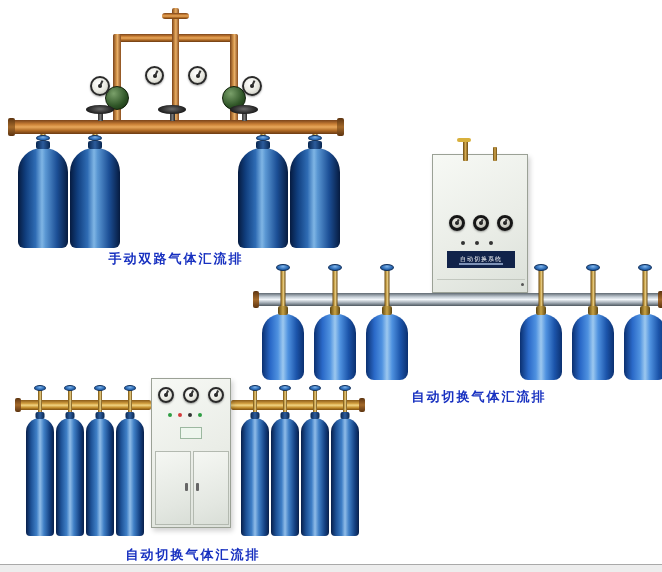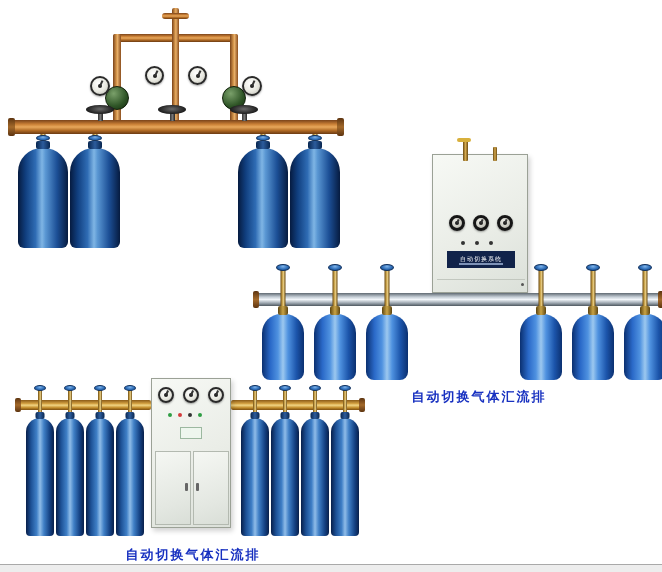--- a/index.html
+++ b/index.html
@@ -111,20 +111,21 @@
           <div class="neck"></div>
           <div class="knob"></div>
         </div>
         <div class="bottle" style="left: 280px;">
           <div class="stem"></div>
           <div class="neck"></div>
           <div class="knob"></div>
         </div>
       </div>
 
+    <div class="caption" style="left: 51px; top: 242px; width: 230px; color: rgb(23, 48, 192);">手动双路气体汇流排</div>
   </div>
 
   <div class="product" style="left:255px;top:148px;width:407px;height:262px">
     <div class="cabinet" style="left:177px;top:6px;width:96px;height:139px">
       <div class="vpipe-b" style="left:30px;top:-14px;width:5px;height:20px"></div>
       <div style="position:absolute;left:24px;top:-17px;width:14px;height:4px;background:#d8b03c;border-radius:2px"></div>
       <div class="vpipe-b" style="left:60px;top:-8px;width:4px;height:14px"></div>
 
       <div class="gauge dark" style="left:16px;top:60px;width:16px;height:16px"></div>
       <div class="gauge dark" style="left:40px;top:60px;width:16px;height:16px"></div>

